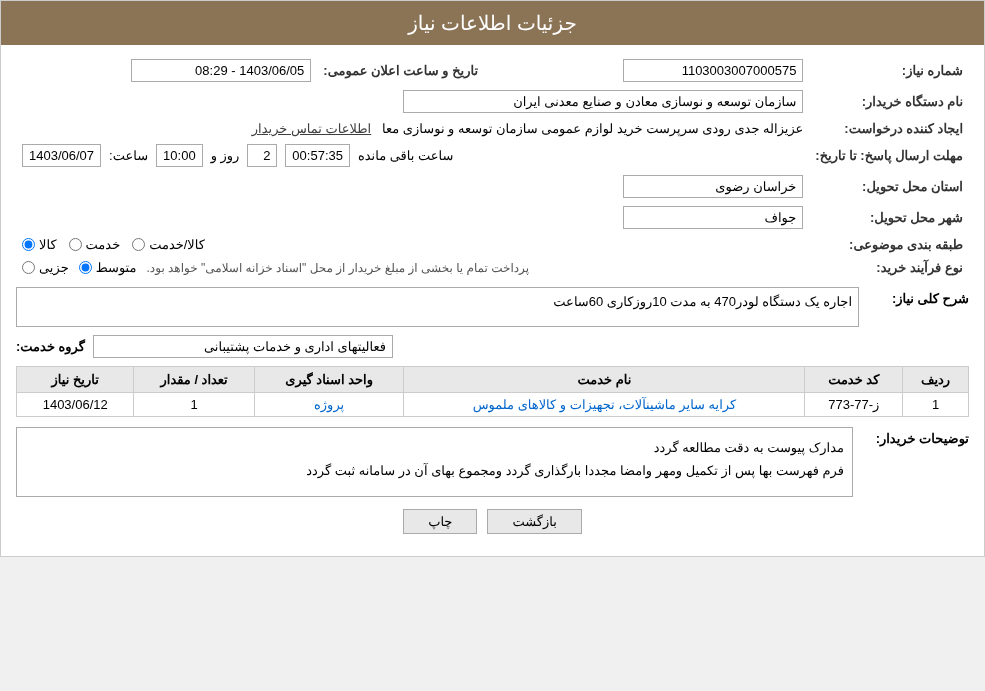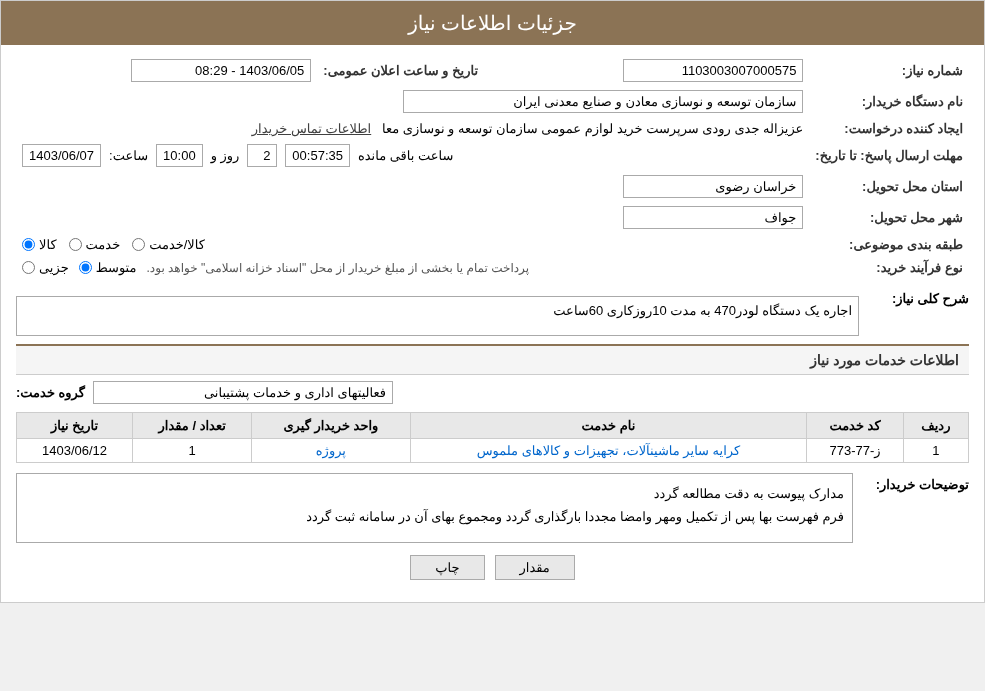--- a/index.html
+++ b/index.html
@@ -247,39 +247,38 @@
             </div>
             <span style="color:#555; font-size:12px;">پرداخت تمام یا بخشی از مبلغ خریدار از محل "اسناد خزانه اسلامی" خواهد بود.</span>
           </div>
         </td>
       </tr>
     </tbody>
       </table>
 
     <div style="display:flex; align-items:flex-start; gap:10px; margin-bottom:8px;">
       <div style="font-weight:bold; white-space:nowrap; padding-top:4px; min-width:100px; text-align:right;">شرح کلی نیاز:</div>
-      <div style="flex:1;margin-top:9px;">
+      <div style="flex:1;">
         <div class="description-box">اجاره یک دستگاه لودر470 به مدت 10روزکاری 60ساعت</div>
       </div>
     </div>
 
-    <div class="section-header">اطلاعات خدمات مورد نیاز</div>
 
     <div style="display:flex; align-items:center; gap:8px; margin-bottom:8px; flex-direction:row-reverse;">
       <span style="font-weight:bold; text-align:right;">گروه خدمت:</span>
       <span class="input-box" style="min-width:300px;">فعالیتهای اداری و خدمات پشتیبانی</span>
     </div>
 
     <table class="service-table">
       <thead>
         <tr>
           <th>ردیف</th>
           <th>کد خدمت</th>
           <th>نام خدمت</th>
-          <th>واحد خریدار گیری</th>
+          <th>واحد اسناد گیری</th>
           <th>تعداد / مقدار</th>
           <th>تاریخ نیاز</th>
         </tr>
       </thead>
       <tbody id="service-tbody">
       <tr>
             <td>1</td>
             <td>ز-77-773</td>
             <td style="color: rgb(0, 102, 204);">کرایه سایر ماشینآلات، تجهیزات و کالاهای ملموس</td>
             <td style="color: rgb(0, 102, 204);">پروژه</td>
@@ -293,18 +292,18 @@
       <div style="font-weight:bold; white-space:nowrap; padding-top:4px; min-width:100px; text-align:right;">توضیحات خریدار:</div>
       <div style="flex:1;">
         <div class="notes-box" id="notes-box">
             <div>مدارک پیوست به دقت مطالعه گردد</div>
             <div>فرم فهرست بها پس از تکمیل ومهر وامضا مجددا بارگذاری گردد ومجموع بهای آن در سامانه ثبت گردد</div>
           </div>
       </div>
     </div>
 
     <div class="button-row">
-      <button class="btn btn-back">مقدار</button>
+      <button class="btn btn-back">بازگشت</button>
       <button class="btn btn-print">چاپ</button>
     </div>
 
   </div>
 </div>
 
 </body></html>

